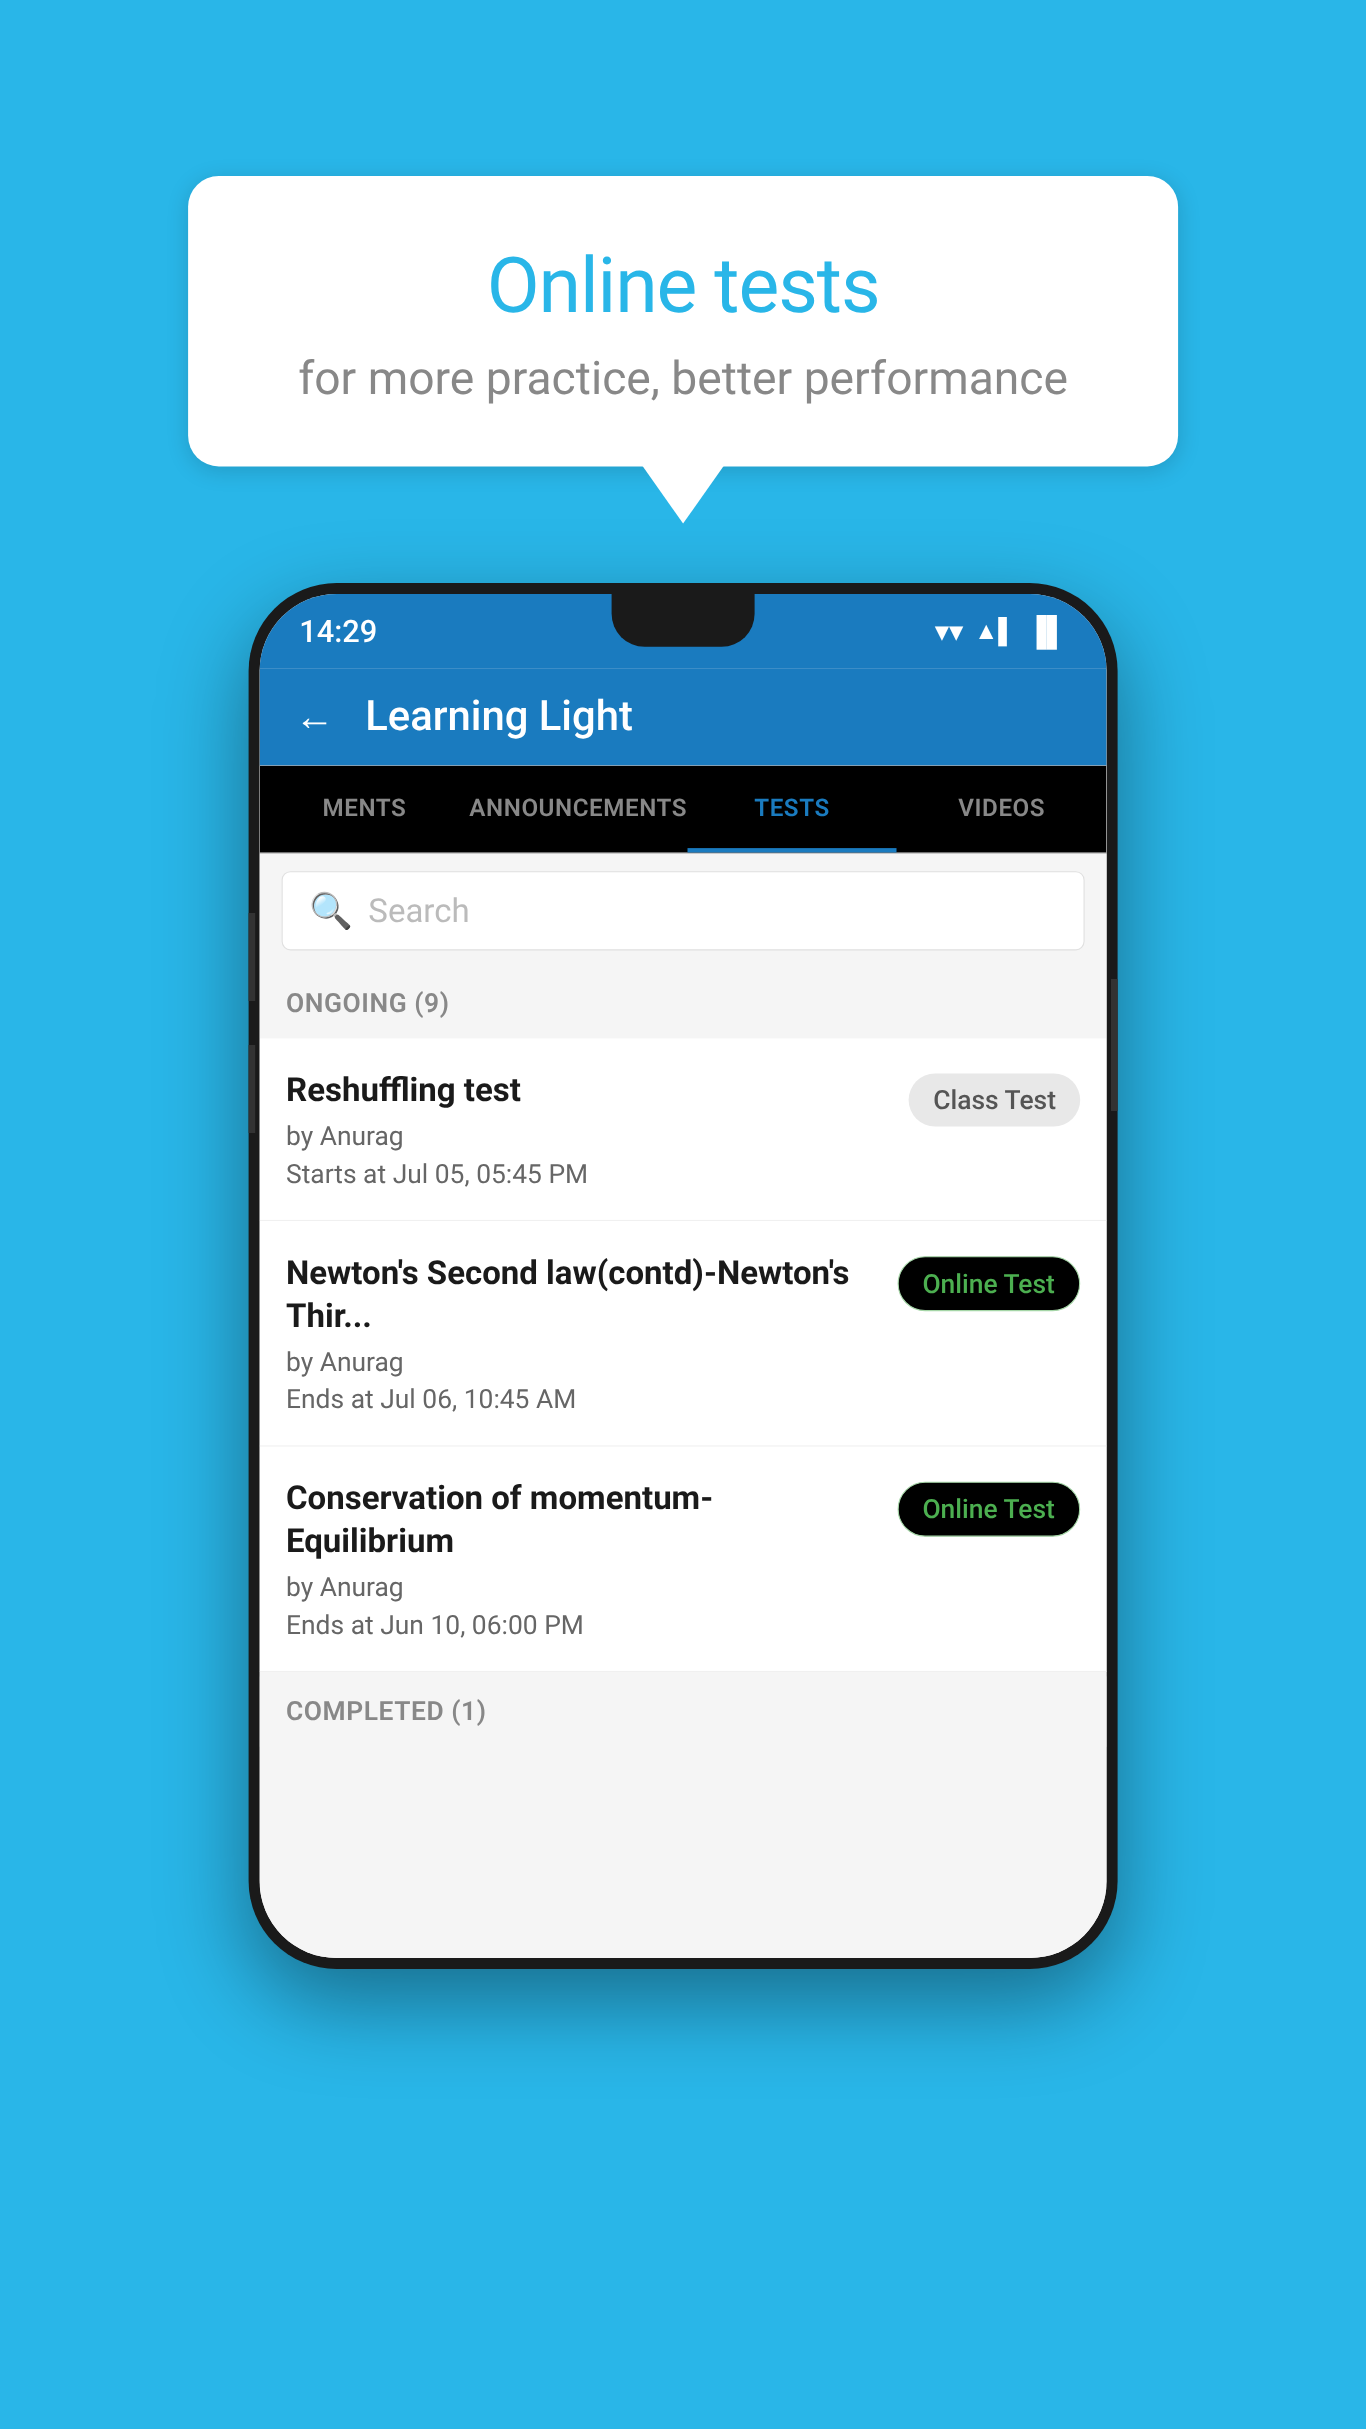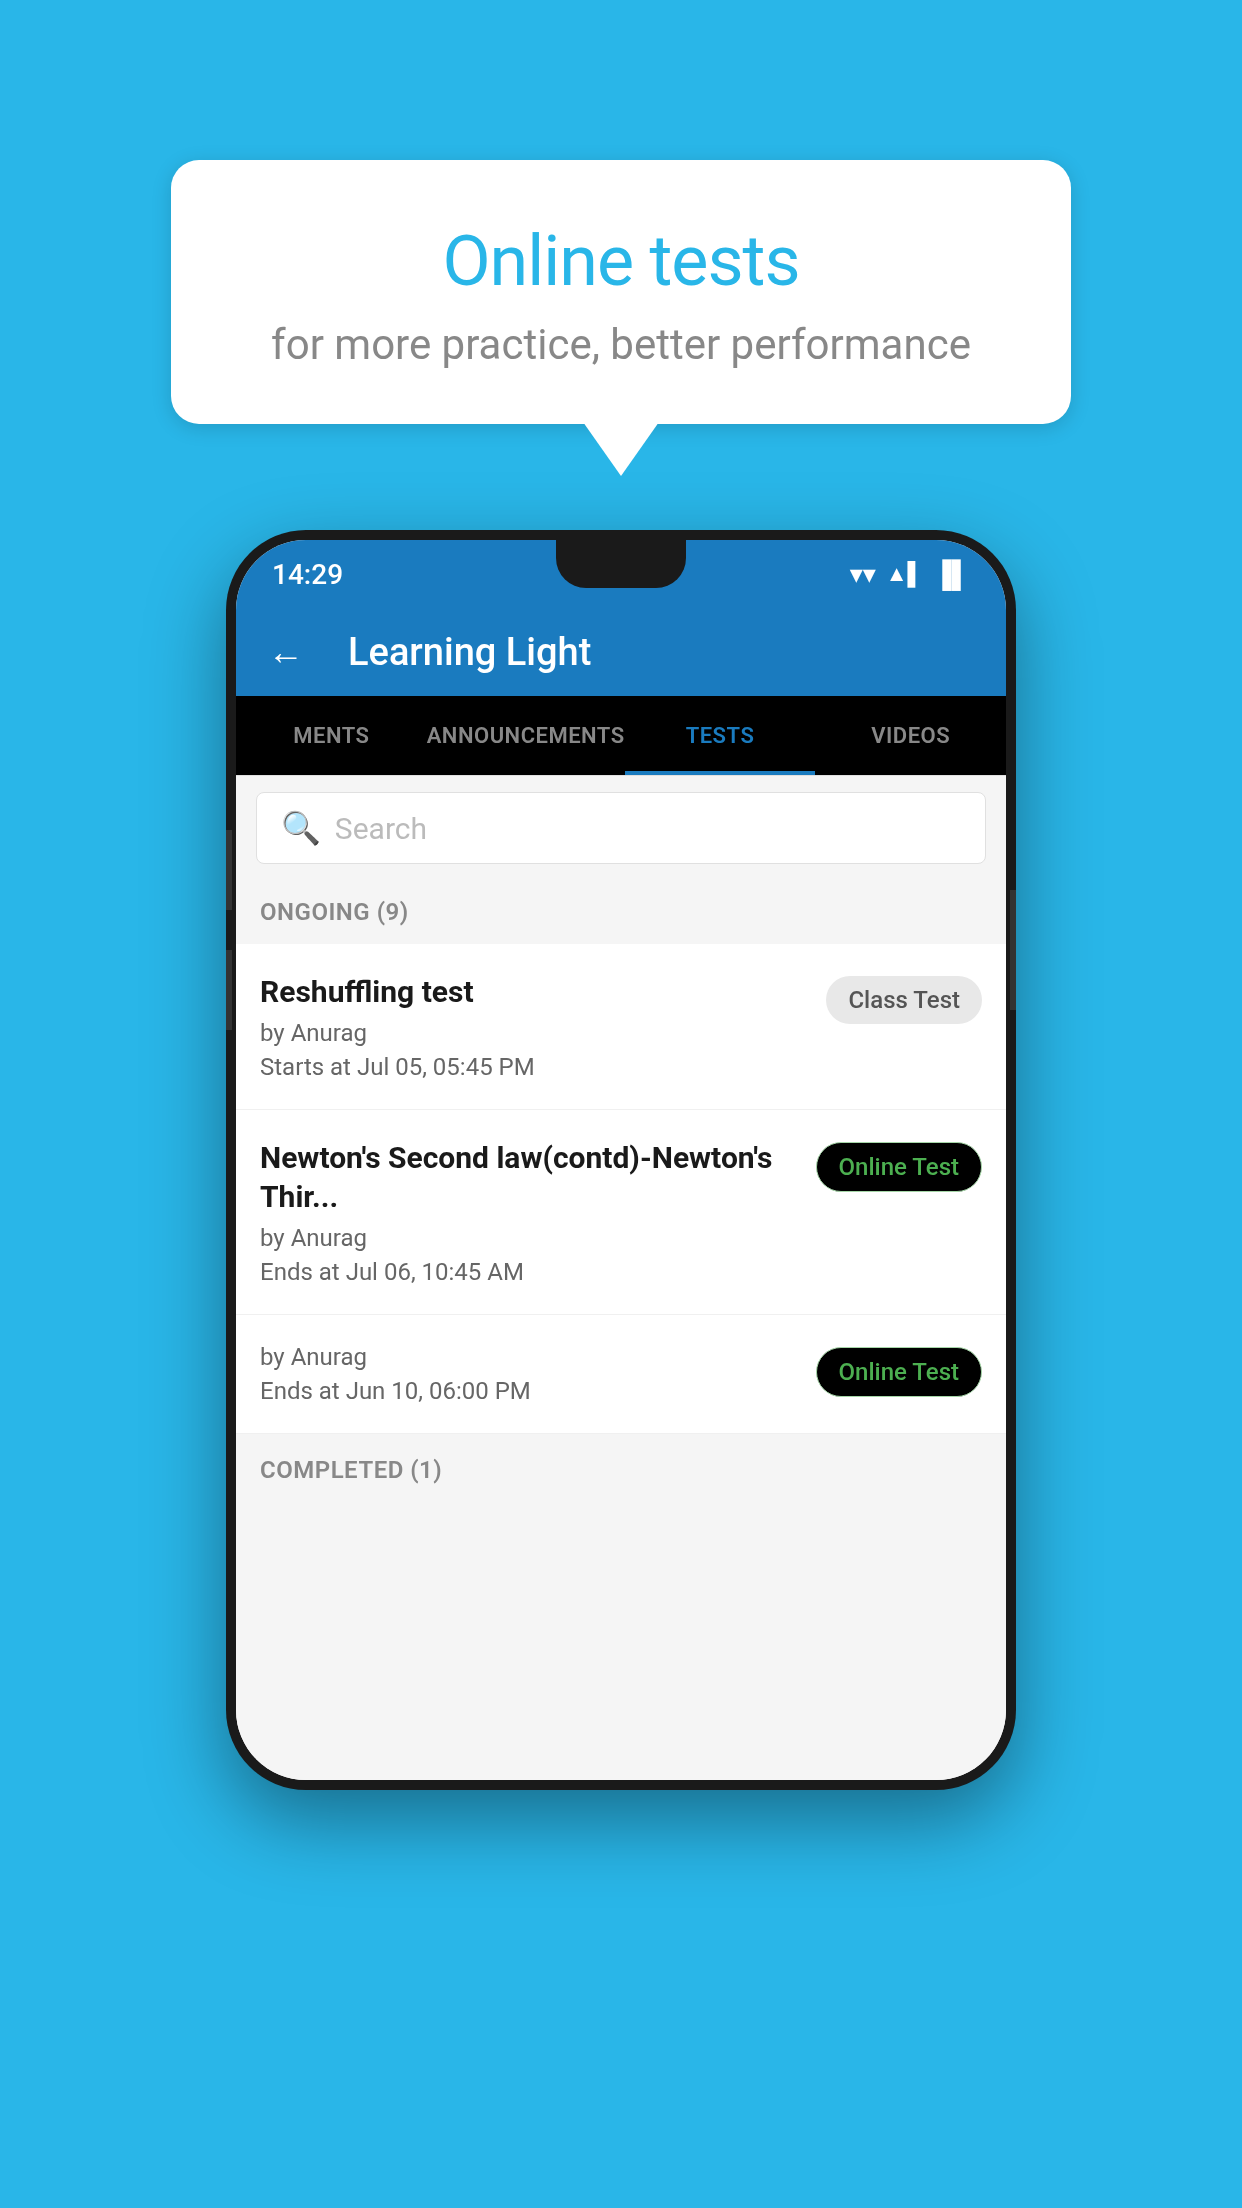--- a/index.html
+++ b/index.html
@@ -138,21 +138,20 @@
       color: white;
       font-size: 36px;
       cursor: pointer;
       padding: 8px;
     }
 
     .app-title {
       color: white;
       font-size: 38px;
       font-weight: 500;
-      margin-left: 16px;
     }
 
     
     .tabs-bar {
       background: #000000;
       display: flex;
       align-items: flex-end;
       height: 80px;
       border-bottom: 1px solid #e0e0e0;
     }
@@ -409,20 +408,21 @@
             <div class="test-author">by Anurag</div>
             <div class="test-date">
               <span>Ends at</span>&nbsp;<span>Jul 06, 10:45 AM</span>
             </div>
           </div>
           <div class="test-badge badge-online">Online Test</div>
         </div>
 
         <div class="test-item">
           <div class="test-info">
+            <div class="test-name">Conservation of momentum-Equilibrium</div>
             <div class="test-author">by Anurag</div>
             <div class="test-date">
               <span>Ends at</span>&nbsp;<span>Jun 10, 06:00 PM</span>
             </div>
           </div>
           <div class="test-badge badge-online">Online Test</div>
         </div>
 
       </div>
 

